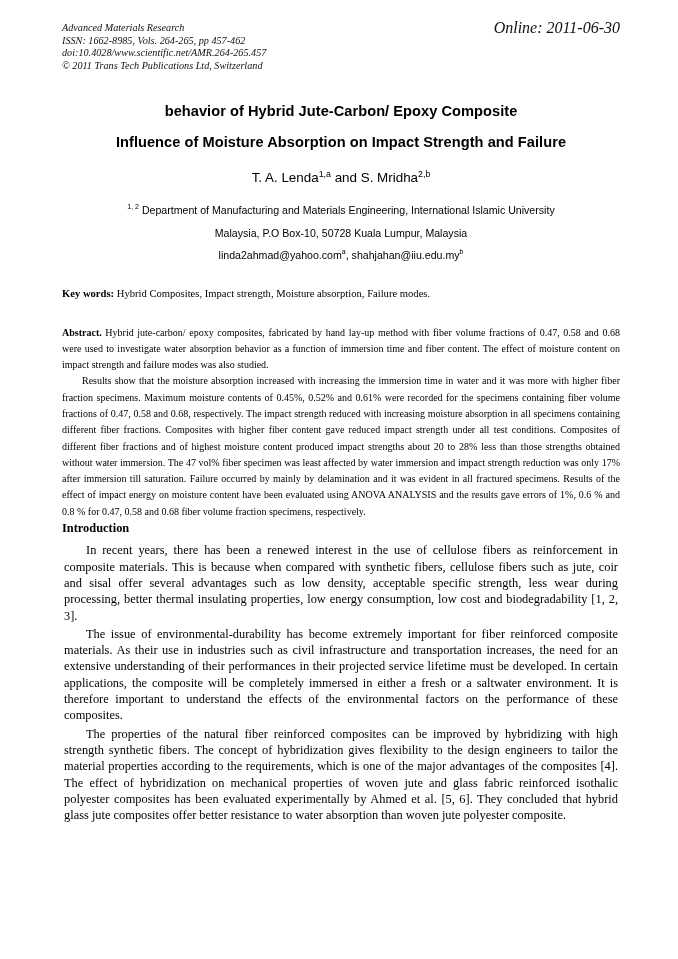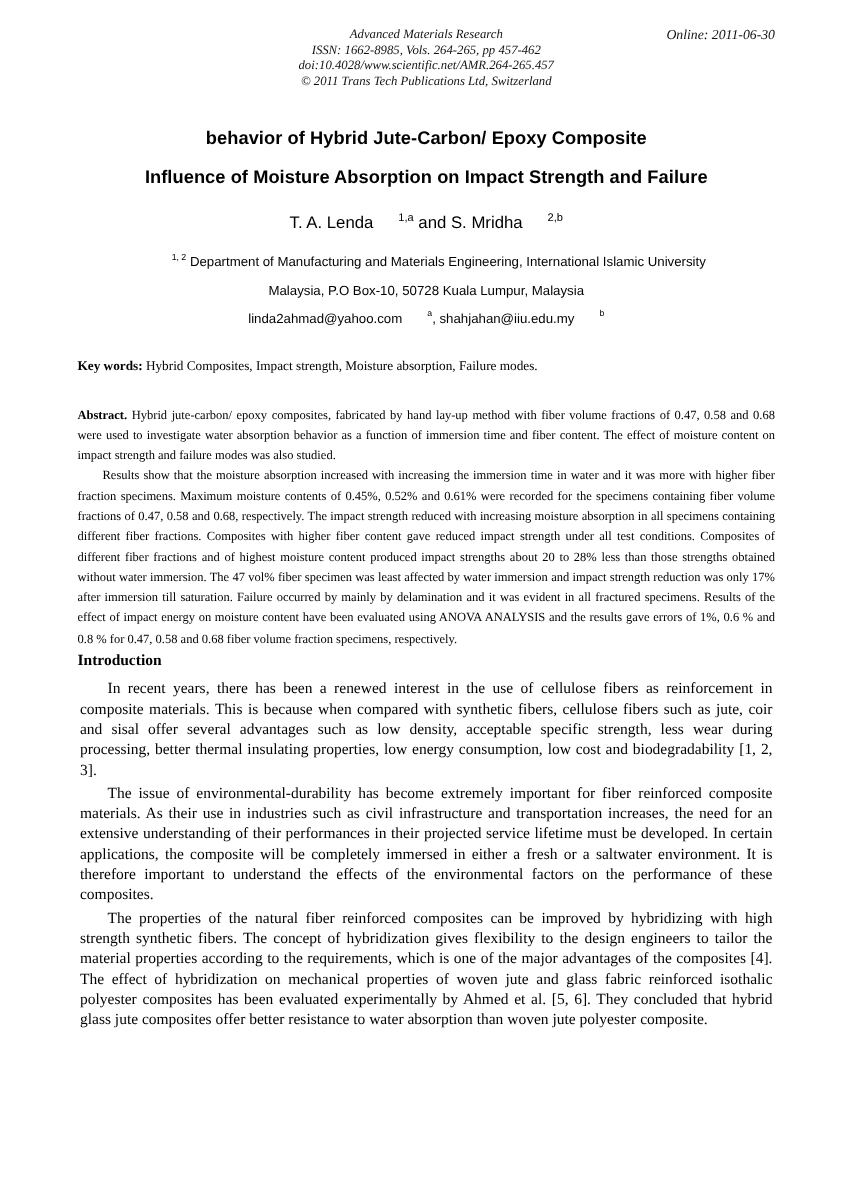--- a/index.html
+++ b/index.html
@@ -29,26 +29,26 @@
   
   .journal-header {
     position: relative;
     font-family: "Liberation Serif", serif;
     font-style: italic;
     font-size: 10.2px;
     line-height: 12.6px;
     color: #111;
     height: 54px;
   }
-  .journal-header .hdr-line { white-space: nowrap; text-align: center; }
+  .journal-header .hdr-line { white-space: nowrap; }
   .journal-header .online-date {
     position: absolute;
     right: 0;
     top: 0;
-    font-size: 11px;
+    font-size: 16px;
     margin-left: 44px;
   }
 
   
   .title-block {
     margin-top: 20px;
     text-align: center;
     font-family: "Liberation Sans", sans-serif;
     font-weight: bold;
     font-size: 14.6px;
@@ -64,21 +64,20 @@
     font-family: "Liberation Sans", sans-serif;
     font-size: 13.4px;
     line-height: 17px;
   }
   .authors sup,
   .affil sup,
   .emails sup {
     font-size: 0.66em;
     vertical-align: super;
     line-height: 0;
-    margin-left: 20px;
   }
 
   
   .affil {
     margin-top: 13px;
     text-align: center;
     font-family: "Liberation Sans", sans-serif;
     font-size: 10.6px;
     line-height: 22.5px;
   }

